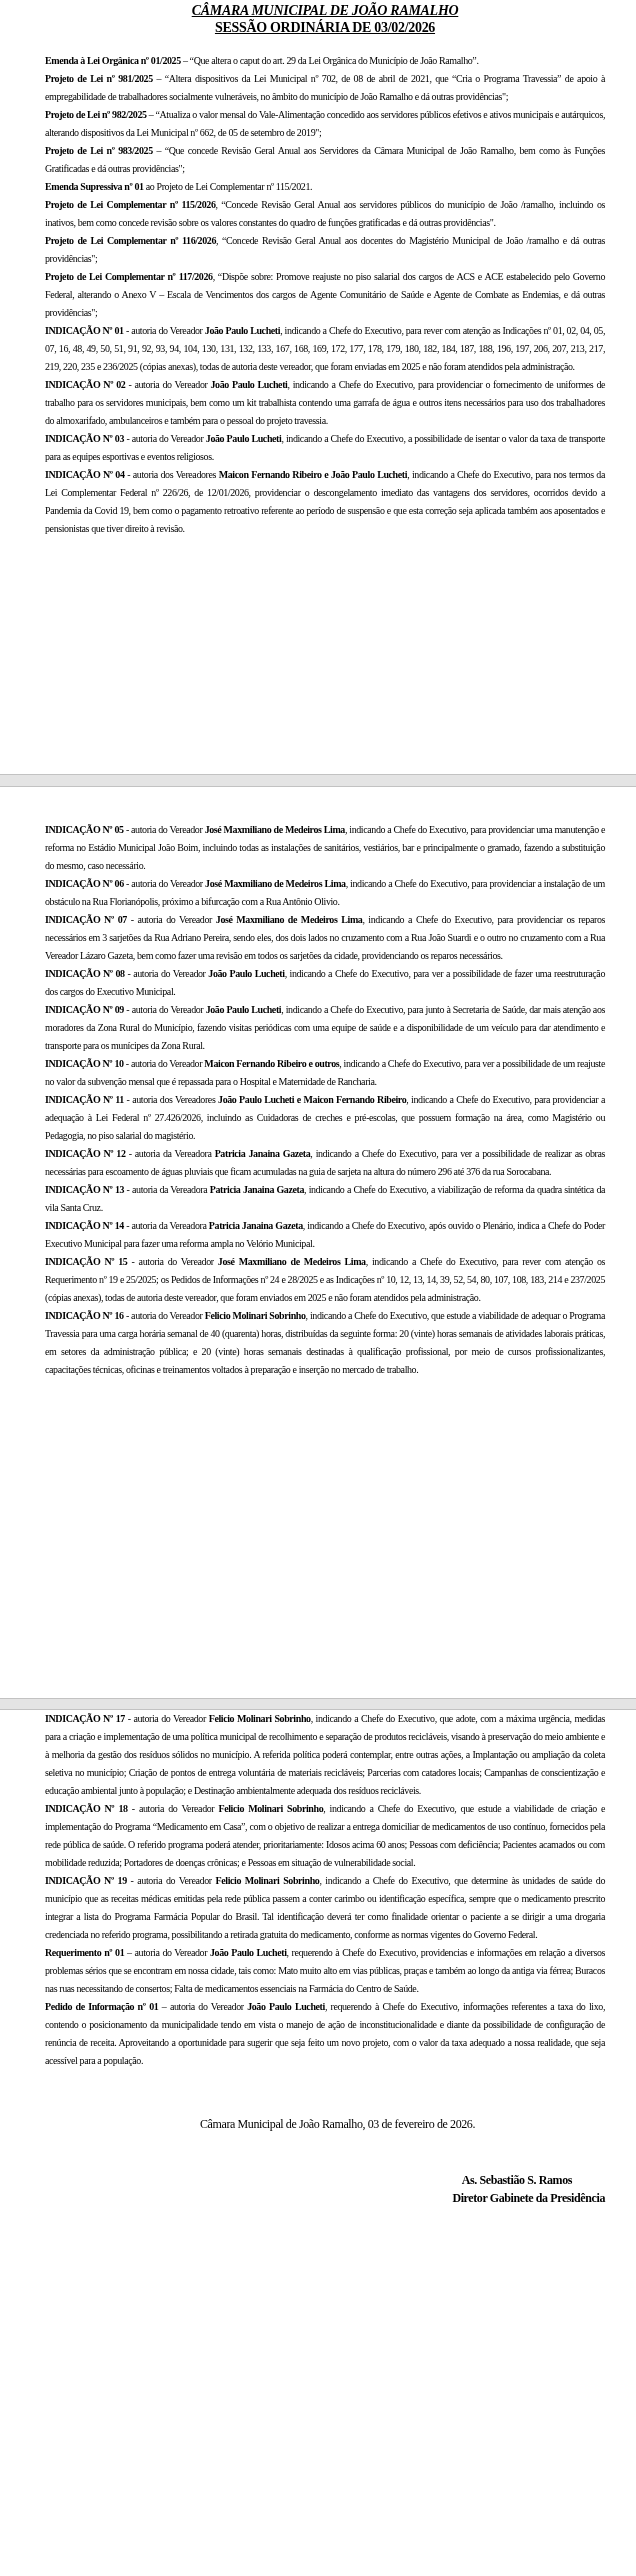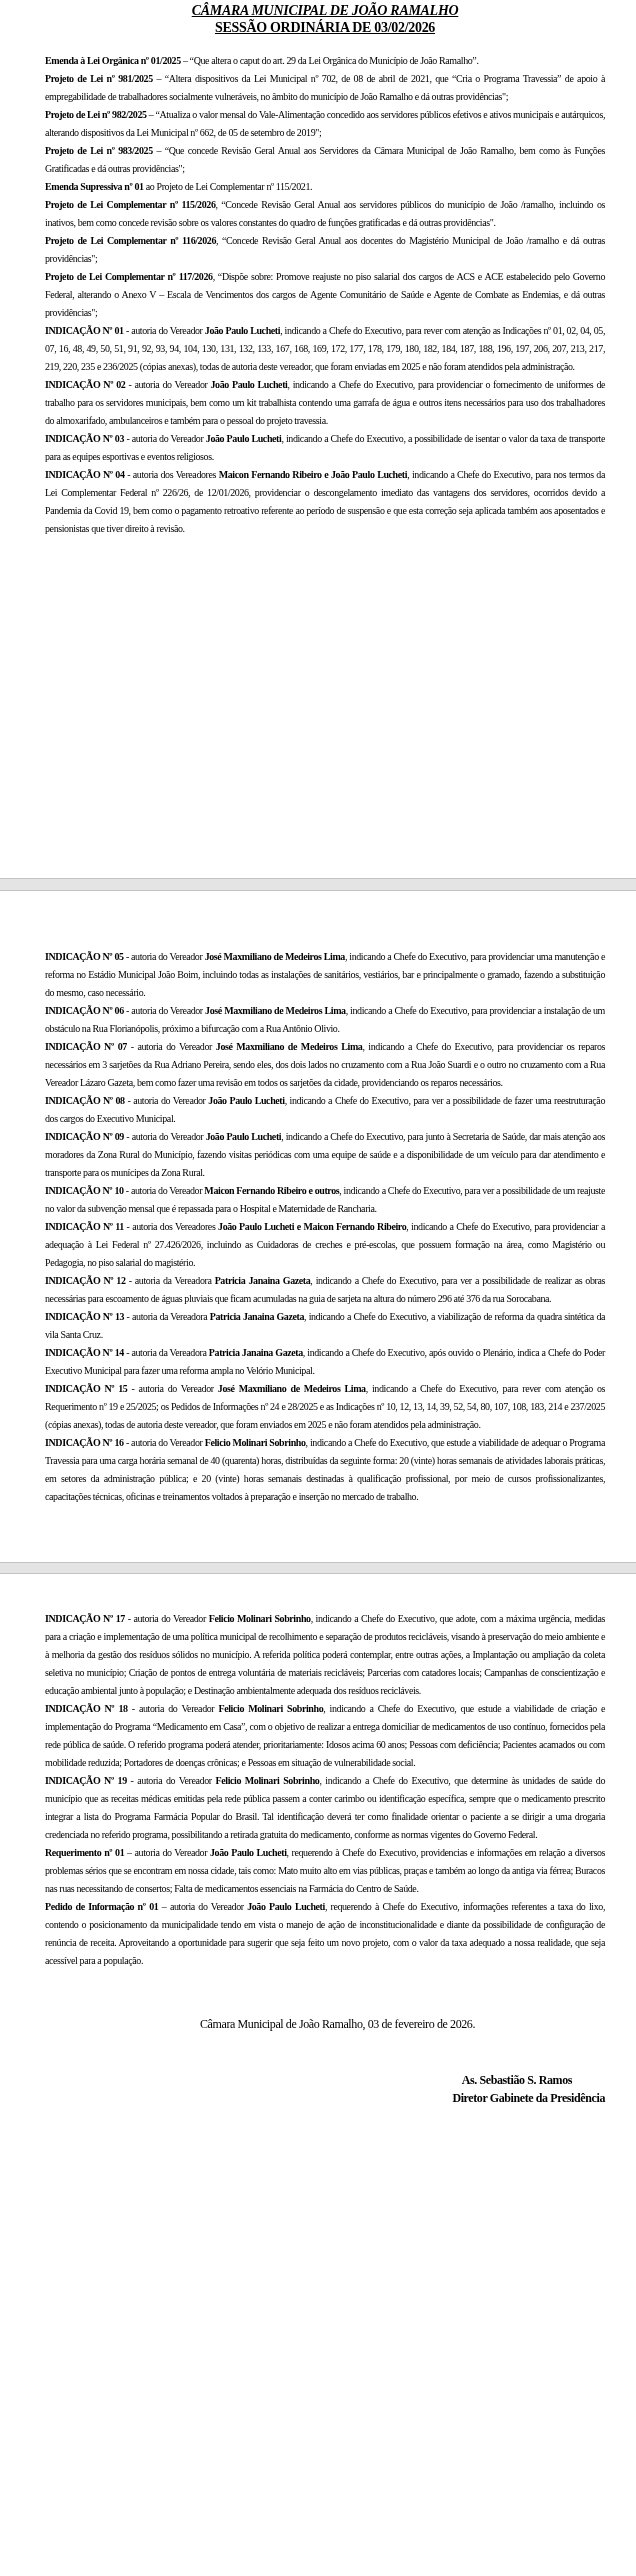--- a/index.html
+++ b/index.html
@@ -1,20 +1,20 @@
 <!DOCTYPE html>
 <html style="font-size:13px"><head>
 <meta charset="utf-8">
 <style>
   html, body { margin: 0; padding: 0; background: #ffffff; }
   body { width: 637px; font-family: "Liberation Serif", serif; color: #000; }
   .page { position: relative; background: #fff; box-sizing: border-box; padding-left: 45px; padding-right: 32px; }
-  .page1 { height: 878px; padding-top: 1.6px; }
-  .page2 { height: 671px; padding-top: 57px; }
-  .page3 { height: 562px; padding-top: 36px; }
+  .page1 { height: 774px; padding-top: 1.6px; }
+  .page2 { height: 911px; padding-top: 34px; }
+  .page3 { height: 562px; }
   .sep { height: 10.6px; background: #e4e4e4; border-top: 0.8px solid #c2c2c2; border-bottom: 0.8px solid #c2c2c2; }
   .title { text-align: center; font-weight: bold; font-size: 14px; line-height: 17px; text-decoration: underline; letter-spacing: -0.3px; }
   .title.italic { font-style: italic; }
   .titles { margin-bottom: 16.3px; }
   p.item { margin: 0; font-size: 10px; line-height: 18px; text-align: justify; letter-spacing: -0.4px; word-spacing: 0px; }
   p.item b { font-weight: bold; }
   .closing { font-size: 12px; line-height: 18px; letter-spacing: -0.4px; }
   .place-date { margin-top: 45px; padding-left: 155px; }
   .sign { margin-top: 38px; text-align: right; font-weight: bold; }
   .sign div { line-height: 18px; }

